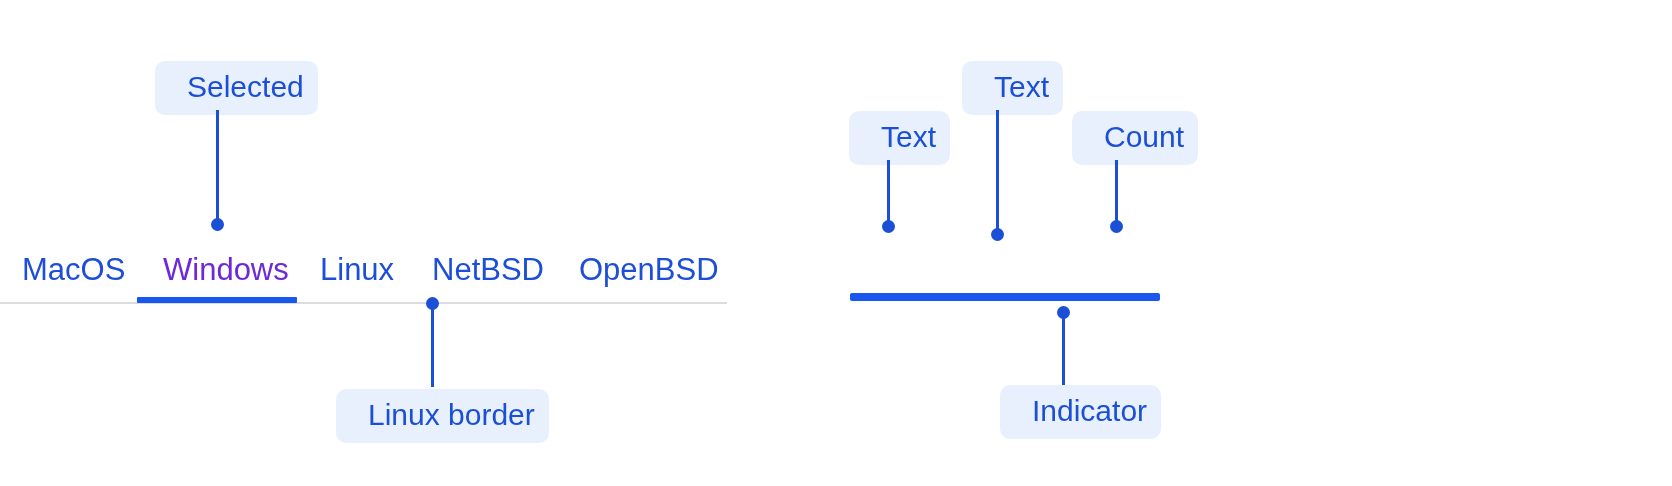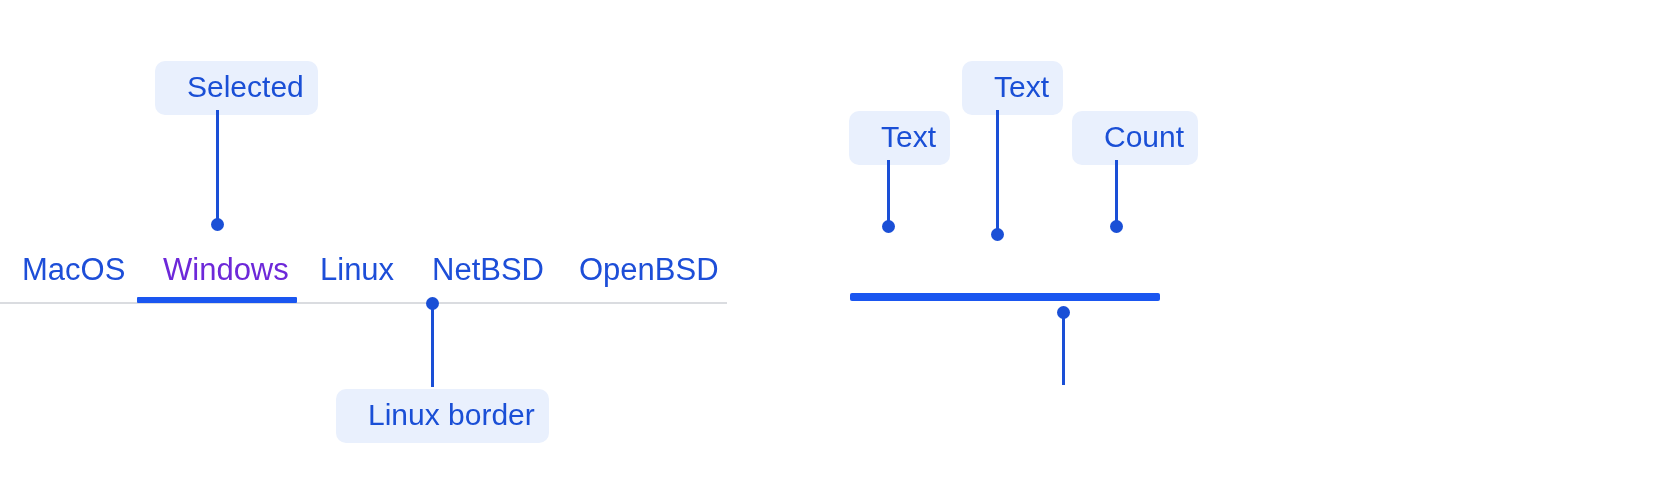--- a/index.html
+++ b/index.html
@@ -137,14 +137,15 @@
   <div class="pill" style="left:1072px;top:111px;">Count</div>
   <div class="leader" style="left:1115px;top:160px;height:64px;"></div>
   <div class="dot" style="left:1110px;top:220px;"></div>
 
   <div class="deploy">
     <div class="deploy-indicator"></div>
   </div>
 
   <div class="dot" style="left:1057px;top:306px;"></div>
   <div class="leader" style="left:1062px;top:312px;height:73px;"></div>
+  <div class="pill" style="left:1000px;top:385px;">Indicator</div>
 
 </div>
 
 </body></html>

